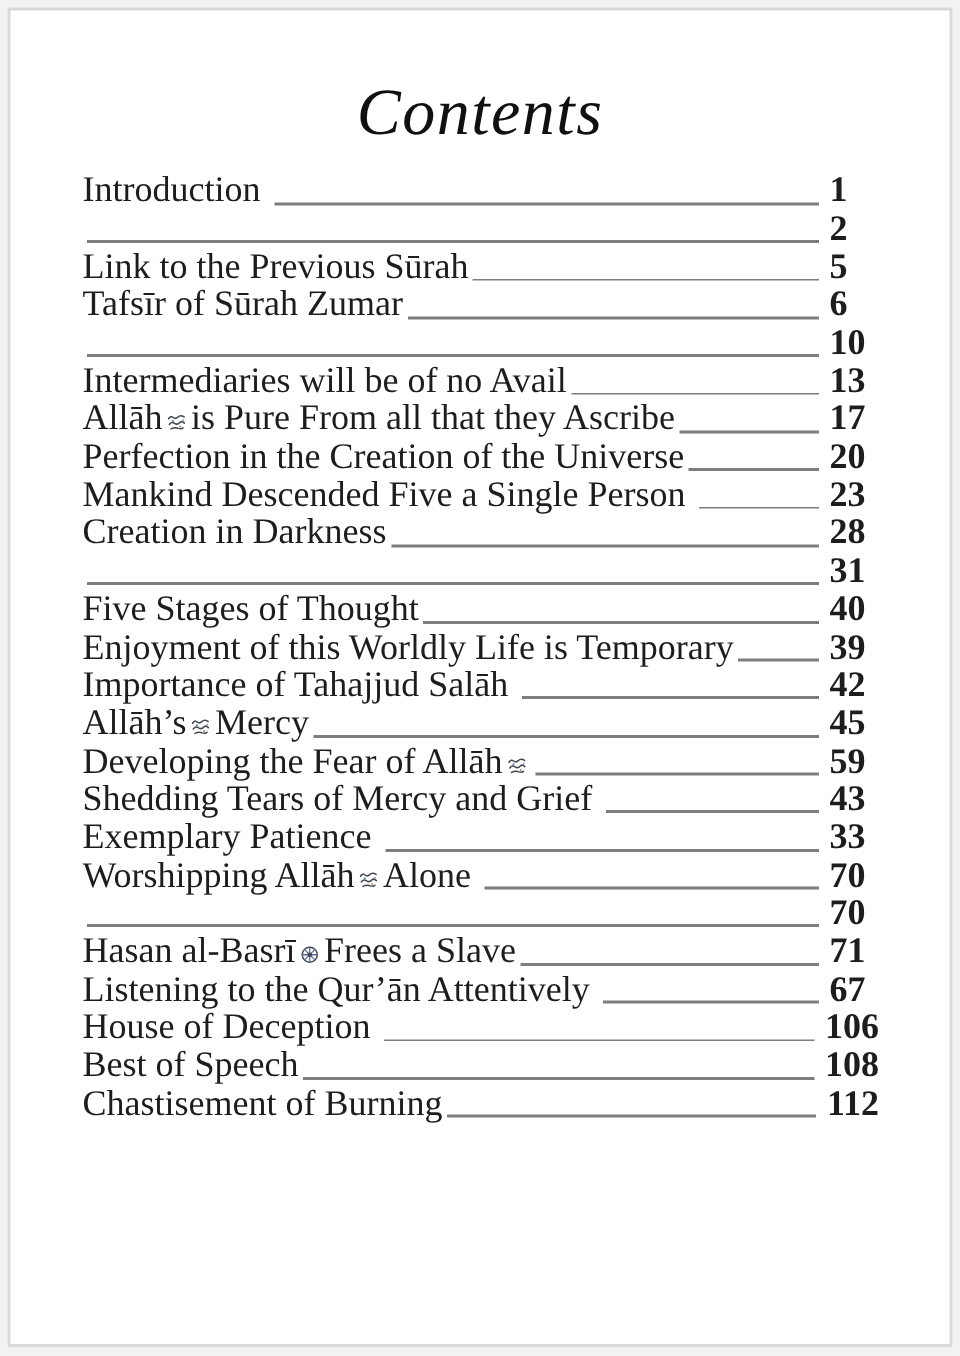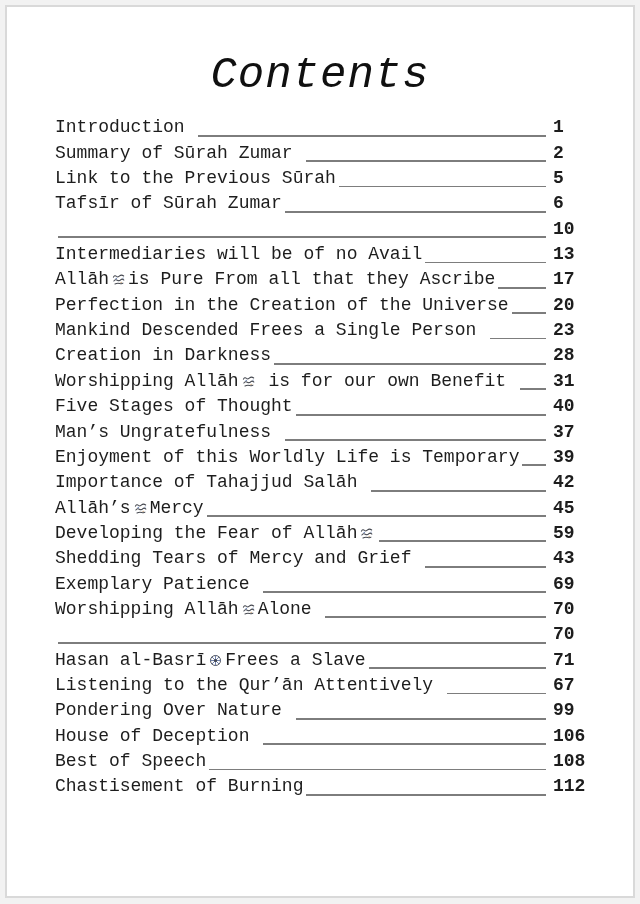--- a/index.html
+++ b/index.html
@@ -10,39 +10,38 @@
     background: var(--outer-bg, #f2f2f2);
     font-family: "Liberation Serif", "DejaVu Serif", serif;
     color: var(--text-color, #1d1d1d);
   }
   .page {
     position: absolute;
     top: 5px; left: 5px; right: 5px; bottom: 6px;
     background: var(--page-bg, #ffffff);
     border: 2px solid var(--frame-border, #d9d9d9);
     box-sizing: border-box;
-    font-family: Liberation Mono, monospace;
   }
   .title {
     margin: 44px 0 0 0;
     text-align: center;
     font-style: italic;
     font-weight: 400;
     font-size: 44px;
     line-height: 1.1;
     color: #101010;
     letter-spacing: 1px;
   }
   .toc { margin: 16px 47px 0 48px; }
   .toc-row {
     display: flex;
     align-items: stretch;
     height: 25.35px;
     line-height: 25.35px;
-    font-size: 18px;
+    font-size: 24px;
   }
   .toc-title { white-space: pre; }
   .toc-leader { flex: 1; position: relative; min-width: 10px; }
   .toc-leader::after {
     content: "";
     position: absolute;
     left: 3px; right: 0; bottom: 4px; height: 1.8px;
     background: var(--leader-line, #7d7d7d);
   }
   .toc-page {
@@ -61,21 +60,20 @@
 
 <div class="page">
   <h1 class="title">Contents</h1>
   <div class="toc">
       <div class="toc-row">
     <span class="toc-title">Introduction </span>
     <span class="toc-leader"></span>
     <span class="toc-page">1</span>
   </div>
       <div class="toc-row">
-    <span class="toc-title">Summary of Sūrah Zumar </span>
     <span class="toc-leader"></span>
     <span class="toc-page">2</span>
   </div>
       <div class="toc-row">
     <span class="toc-title">Link to the Previous Sūrah</span>
     <span class="toc-leader"></span>
     <span class="toc-page">5</span>
   </div>
       <div class="toc-row">
     <span class="toc-title">Tafsīr of Sūrah Zumar</span>
@@ -104,54 +102,39 @@
   </svg>is Pure From all that they Ascribe</span>
     <span class="toc-leader"></span>
     <span class="toc-page">17</span>
   </div>
       <div class="toc-row">
     <span class="toc-title">Perfection in the Creation of the Universe</span>
     <span class="toc-leader"></span>
     <span class="toc-page">20</span>
   </div>
       <div class="toc-row">
-    <span class="toc-title">Mankind Descended Frees a Single Person </span>
+    <span class="toc-title">Mankind Descended Five a Single Person </span>
     <span class="toc-leader"></span>
     <span class="toc-page">23</span>
   </div>
       <div class="toc-row">
     <span class="toc-title">Creation in Darkness</span>
     <span class="toc-leader"></span>
     <span class="toc-page">28</span>
   </div>
       <div class="toc-row">
-    <span class="toc-title">Worshipping Allāh<svg class="honorific" width="13" height="13" viewBox="0 0 14 14" xmlns="http://www.w3.org/2000/svg">
-    <g fill="none" stroke="#44474f" stroke-width="1.1" stroke-linecap="round">
-      <path d="M1.5 4.5 Q3 2 4.8 3.6 Q6.5 5 8.2 3.2 Q10 1.4 12.6 3.2"></path>
-      <path d="M2 8.6 Q3.8 6.2 5.8 7.8 Q7.8 9.2 9.6 7.2 Q11 5.8 12.8 7.6"></path>
-      <path d="M3.2 11.8 Q6 10.4 8.6 11.4 Q10.6 12.1 11.8 11"></path>
-    </g>
-    <circle cx="4.6" cy="6" r="0.8" fill="#6b86bb"></circle>
-    <circle cx="9.8" cy="10" r="0.7" fill="#b5854f"></circle>
-    <circle cx="12" cy="5.4" r="0.6" fill="#6b86bb"></circle>
-  </svg> is for our own Benefit </span>
     <span class="toc-leader"></span>
     <span class="toc-page">31</span>
   </div>
       <div class="toc-row">
     <span class="toc-title">Five Stages of Thought</span>
     <span class="toc-leader"></span>
     <span class="toc-page">40</span>
   </div>
       <div class="toc-row">
-    <span class="toc-title">Man’s Ungratefulness </span>
-    <span class="toc-leader"></span>
-    <span class="toc-page">37</span>
-  </div>
-      <div class="toc-row">
     <span class="toc-title">Enjoyment of this Worldly Life is Temporary</span>
     <span class="toc-leader"></span>
     <span class="toc-page">39</span>
   </div>
       <div class="toc-row">
     <span class="toc-title">Importance of Tahajjud Salāh </span>
     <span class="toc-leader"></span>
     <span class="toc-page">42</span>
   </div>
       <div class="toc-row">
@@ -183,21 +166,21 @@
     <span class="toc-page">59</span>
   </div>
       <div class="toc-row">
     <span class="toc-title">Shedding Tears of Mercy and Grief </span>
     <span class="toc-leader"></span>
     <span class="toc-page">43</span>
   </div>
       <div class="toc-row">
     <span class="toc-title">Exemplary Patience </span>
     <span class="toc-leader"></span>
-    <span class="toc-page">69</span>
+    <span class="toc-page">33</span>
   </div>
       <div class="toc-row">
     <span class="toc-title">Worshipping Allāh<svg class="honorific" width="13" height="13" viewBox="0 0 14 14" xmlns="http://www.w3.org/2000/svg">
     <g fill="none" stroke="#44474f" stroke-width="1.1" stroke-linecap="round">
       <path d="M1.5 4.5 Q3 2 4.8 3.6 Q6.5 5 8.2 3.2 Q10 1.4 12.6 3.2"></path>
       <path d="M2 8.6 Q3.8 6.2 5.8 7.8 Q7.8 9.2 9.6 7.2 Q11 5.8 12.8 7.6"></path>
       <path d="M3.2 11.8 Q6 10.4 8.6 11.4 Q10.6 12.1 11.8 11"></path>
     </g>
     <circle cx="4.6" cy="6" r="0.8" fill="#6b86bb"></circle>
     <circle cx="9.8" cy="10" r="0.7" fill="#b5854f"></circle>
@@ -220,25 +203,20 @@
   </svg>Frees a Slave</span>
     <span class="toc-leader"></span>
     <span class="toc-page">71</span>
   </div>
       <div class="toc-row">
     <span class="toc-title">Listening to the Qur’ān Attentively </span>
     <span class="toc-leader"></span>
     <span class="toc-page">67</span>
   </div>
       <div class="toc-row">
-    <span class="toc-title">Pondering Over Nature </span>
-    <span class="toc-leader"></span>
-    <span class="toc-page">99</span>
-  </div>
-      <div class="toc-row">
     <span class="toc-title">House of Deception </span>
     <span class="toc-leader"></span>
     <span class="toc-page">106</span>
   </div>
       <div class="toc-row">
     <span class="toc-title">Best of Speech</span>
     <span class="toc-leader"></span>
     <span class="toc-page">108</span>
   </div>
       <div class="toc-row">

